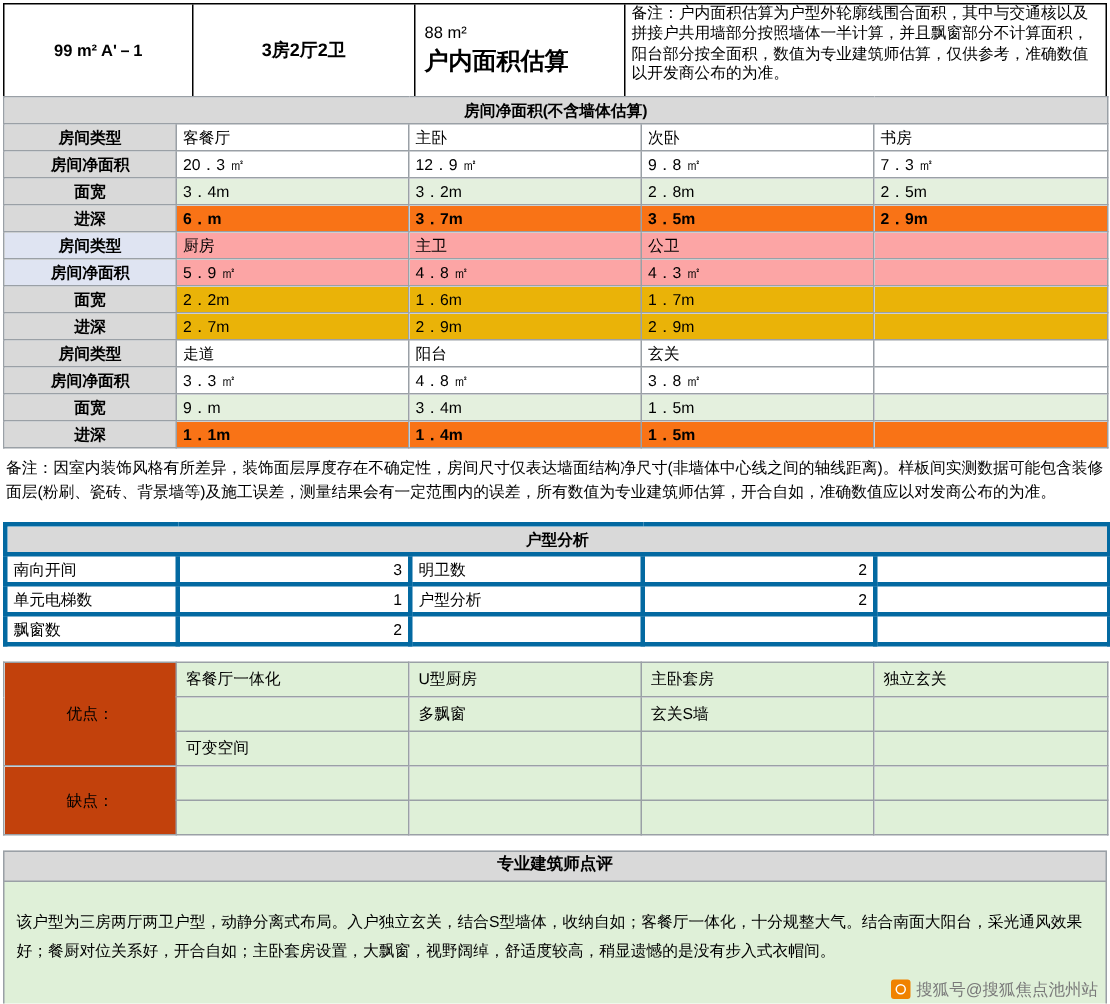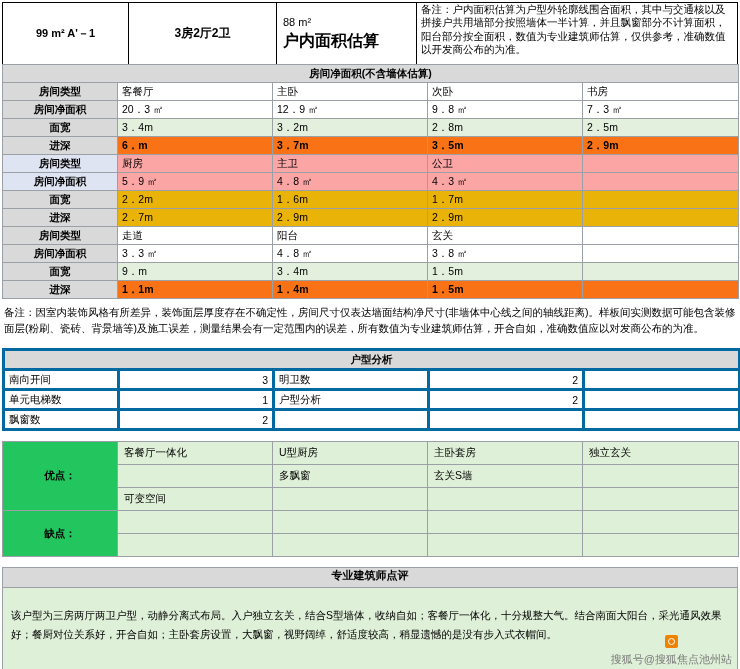--- a/index.html
+++ b/index.html
@@ -43,30 +43,30 @@
   
   .remark{margin:3px 2px 0 2px;width:736px;box-sizing:border-box;font-size:10.5px;line-height:16px;padding:2px 2px;}
 
   
   .sp{height:10px;}
   .ana td{border:3px solid #0369a1;height:17px;padding:0 4px;font-size:10.5px;}
   .ana .v{background:#ffffff;text-align:right;padding-right:4px;}
 
   
   .pc td{border:1px solid #9aa0a6;padding:0 6px;font-size:10.5px;}
-  .pc .lbl{background:#22c55e;text-align:center;font-weight:bold;width:110px;}
+  .pc .lbl{background:#c2410c;text-align:center;font-weight:normal;width:110px;}
   .pc .cell{background:#dff0d8;height:22px;}
   .pc .cell.empty{background:#dff0d8;}
 
   
   .cmt-title{background:#d9d9d9;text-align:center;font-weight:bold;font-size:11px;height:19px;border:1px solid #9aa0a6;}
   .cmt-body{border:1px solid #9aa0a6;border-top:none;background:#dff0d8;font-size:10.5px;line-height:19px;padding:18px 8px;min-height:56px;}
 
   
-  .footer{position:absolute;right:8px;bottom:4px;display:flex;align-items:center;gap:4px;color:#7a7a7a;font-size:11px;flex-direction:column;}
+  .footer{position:absolute;right:8px;bottom:4px;display:flex;align-items:center;gap:4px;color:#7a7a7a;font-size:11px;}
   .sohu-mark{width:13px;height:13px;border-radius:2px;background:#f08200;display:inline-block;position:relative;}
   .sohu-mark:after{content:"";position:absolute;left:3px;top:3px;width:7px;height:7px;border:1.5px solid #fff;border-radius:50%;box-sizing:border-box;}
 </style>
 </head>
 <body>
 
 <div class="page">
 
   <div class="top-row">
     <div class="top-cell c1">

